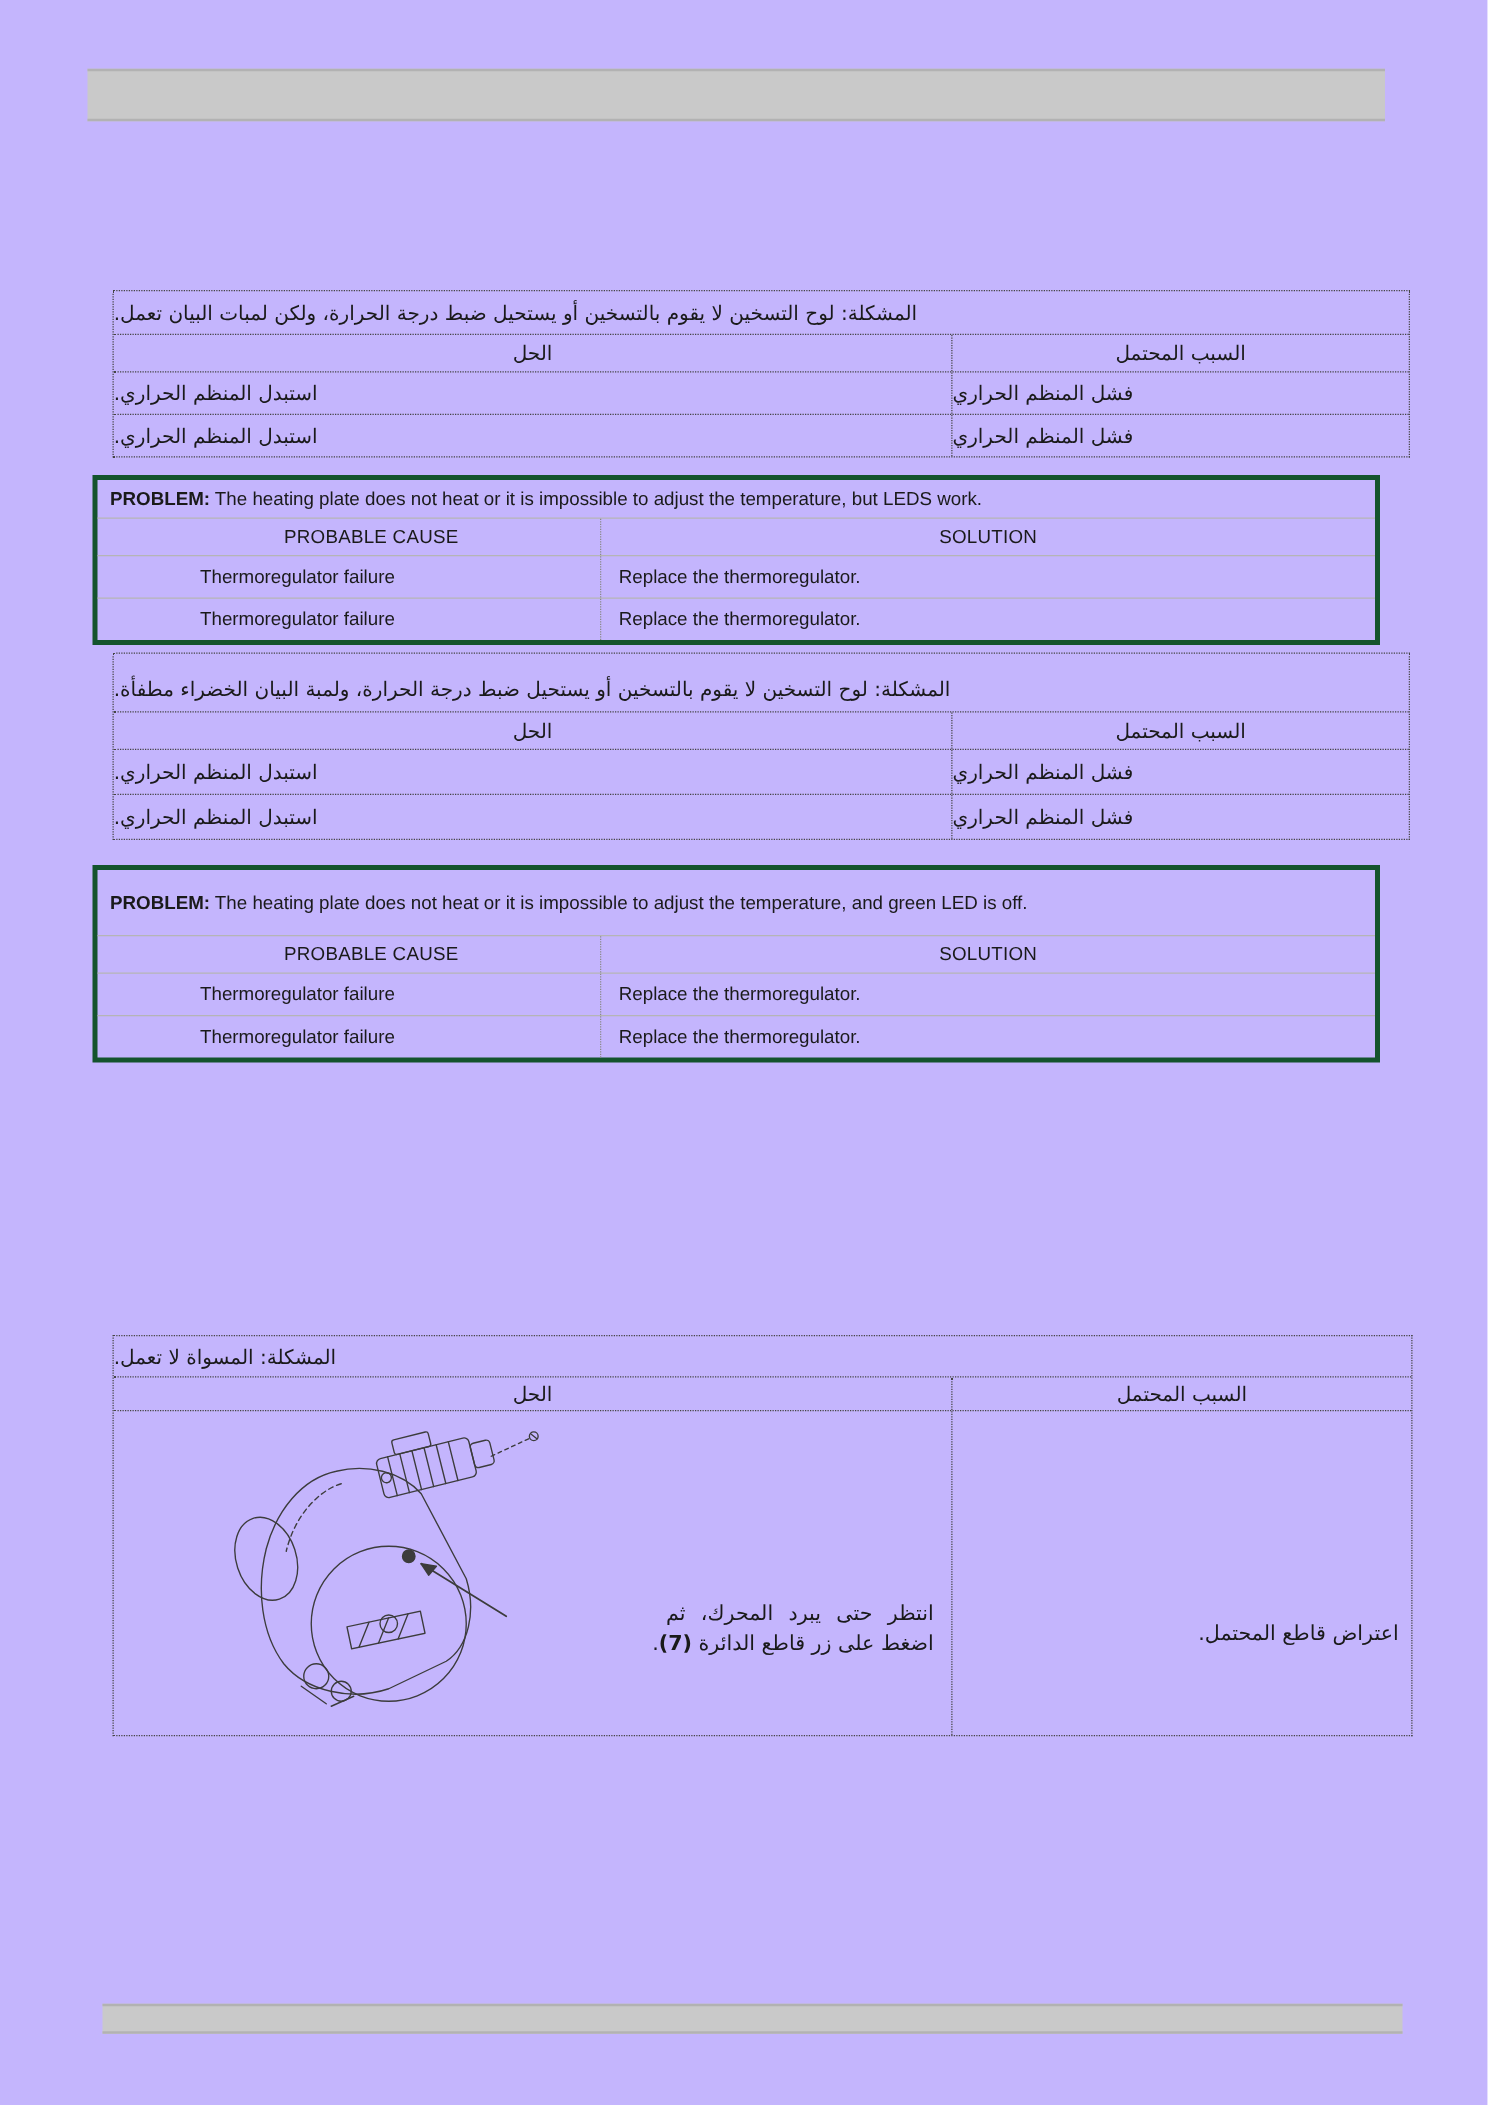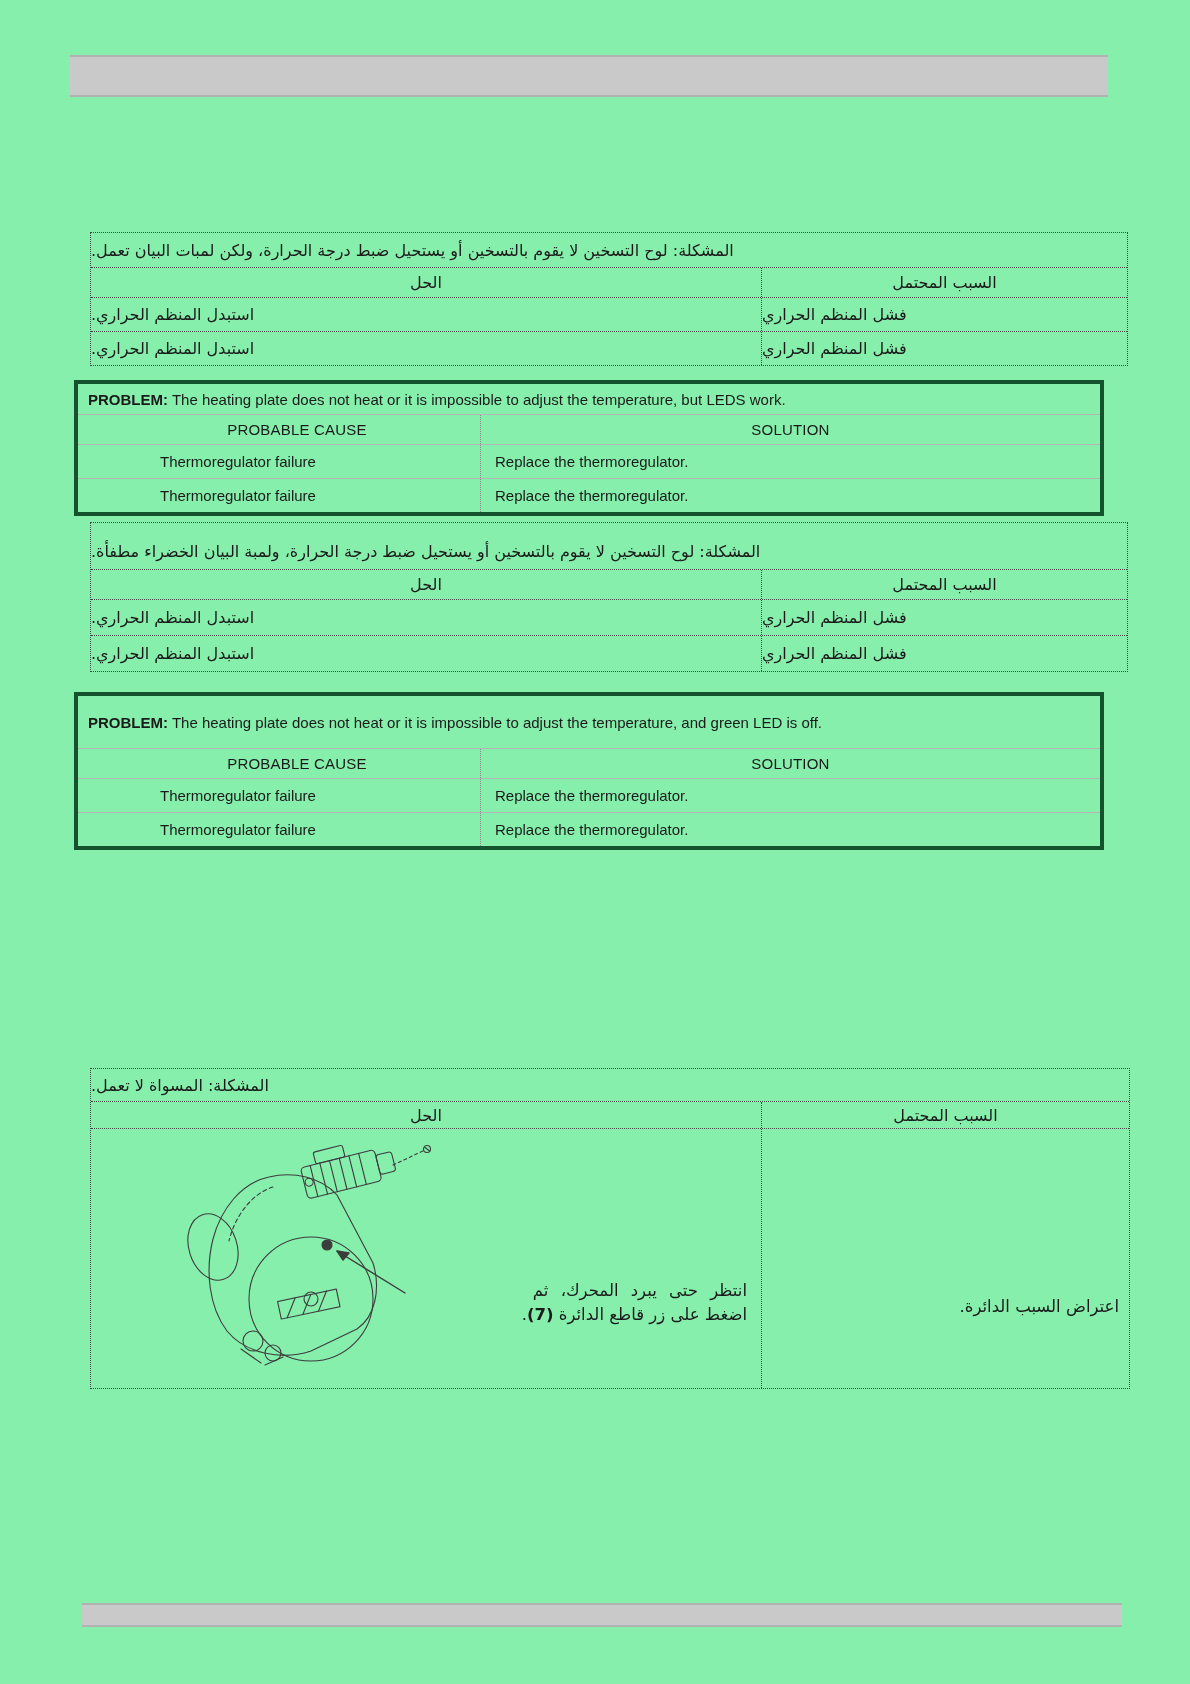--- a/index.html
+++ b/index.html
@@ -1,17 +1,17 @@
 <!DOCTYPE html>
 <html><head>
 <meta charset="utf-8">
 <style>
   html,body { margin:0; padding:0; background:#ffffff; }
   #page {
-    position:relative; width:1190px; height:1684px; background:#86efac;
+    position:relative; width:1190px; height:1684px; background:#c4b5fd;
     font-family:"Liberation Sans", sans-serif; color:#1a1a1a; overflow:hidden;
   }
   
   .bar { position:absolute; background:#c9c9c9;
          border-top:2px solid #b2b2b2; border-bottom:2px solid #b2b2b2; }
   #topbar { left:70px; top:55px; width:1038px; height:38px; }
   #botbar { left:82px; top:1603px; width:1040px; height:20px; }
 
   
   .tbl { position:absolute; box-sizing:border-box; }
@@ -193,20 +193,20 @@
             <path d="M176 108 L188 110 L182 117 Z" fill="#3c3c3c"></path>
           </g>
         </svg>
 
         <div class="sol-text" dir="rtl">
           <span class="sol-line1">انتظر حتى يبرد المحرك، ثم</span>
           <span class="sol-line2"><span>اضغط على زر قاطع الدائرة </span><b>(7)</b><span>.</span></span>
         </div>
       </div>
       <div class="cell cause body-cause">
-        <span class="cause-text" dir="rtl">اعتراض السبب الدائرة.</span>
+        <span class="cause-text" dir="rtl">اعتراض قاطع المحتمل.</span>
       </div>
     </div>
   </div>
 
   <div id="botbar" class="bar"></div>
 
 </div>
 
 </body></html>

